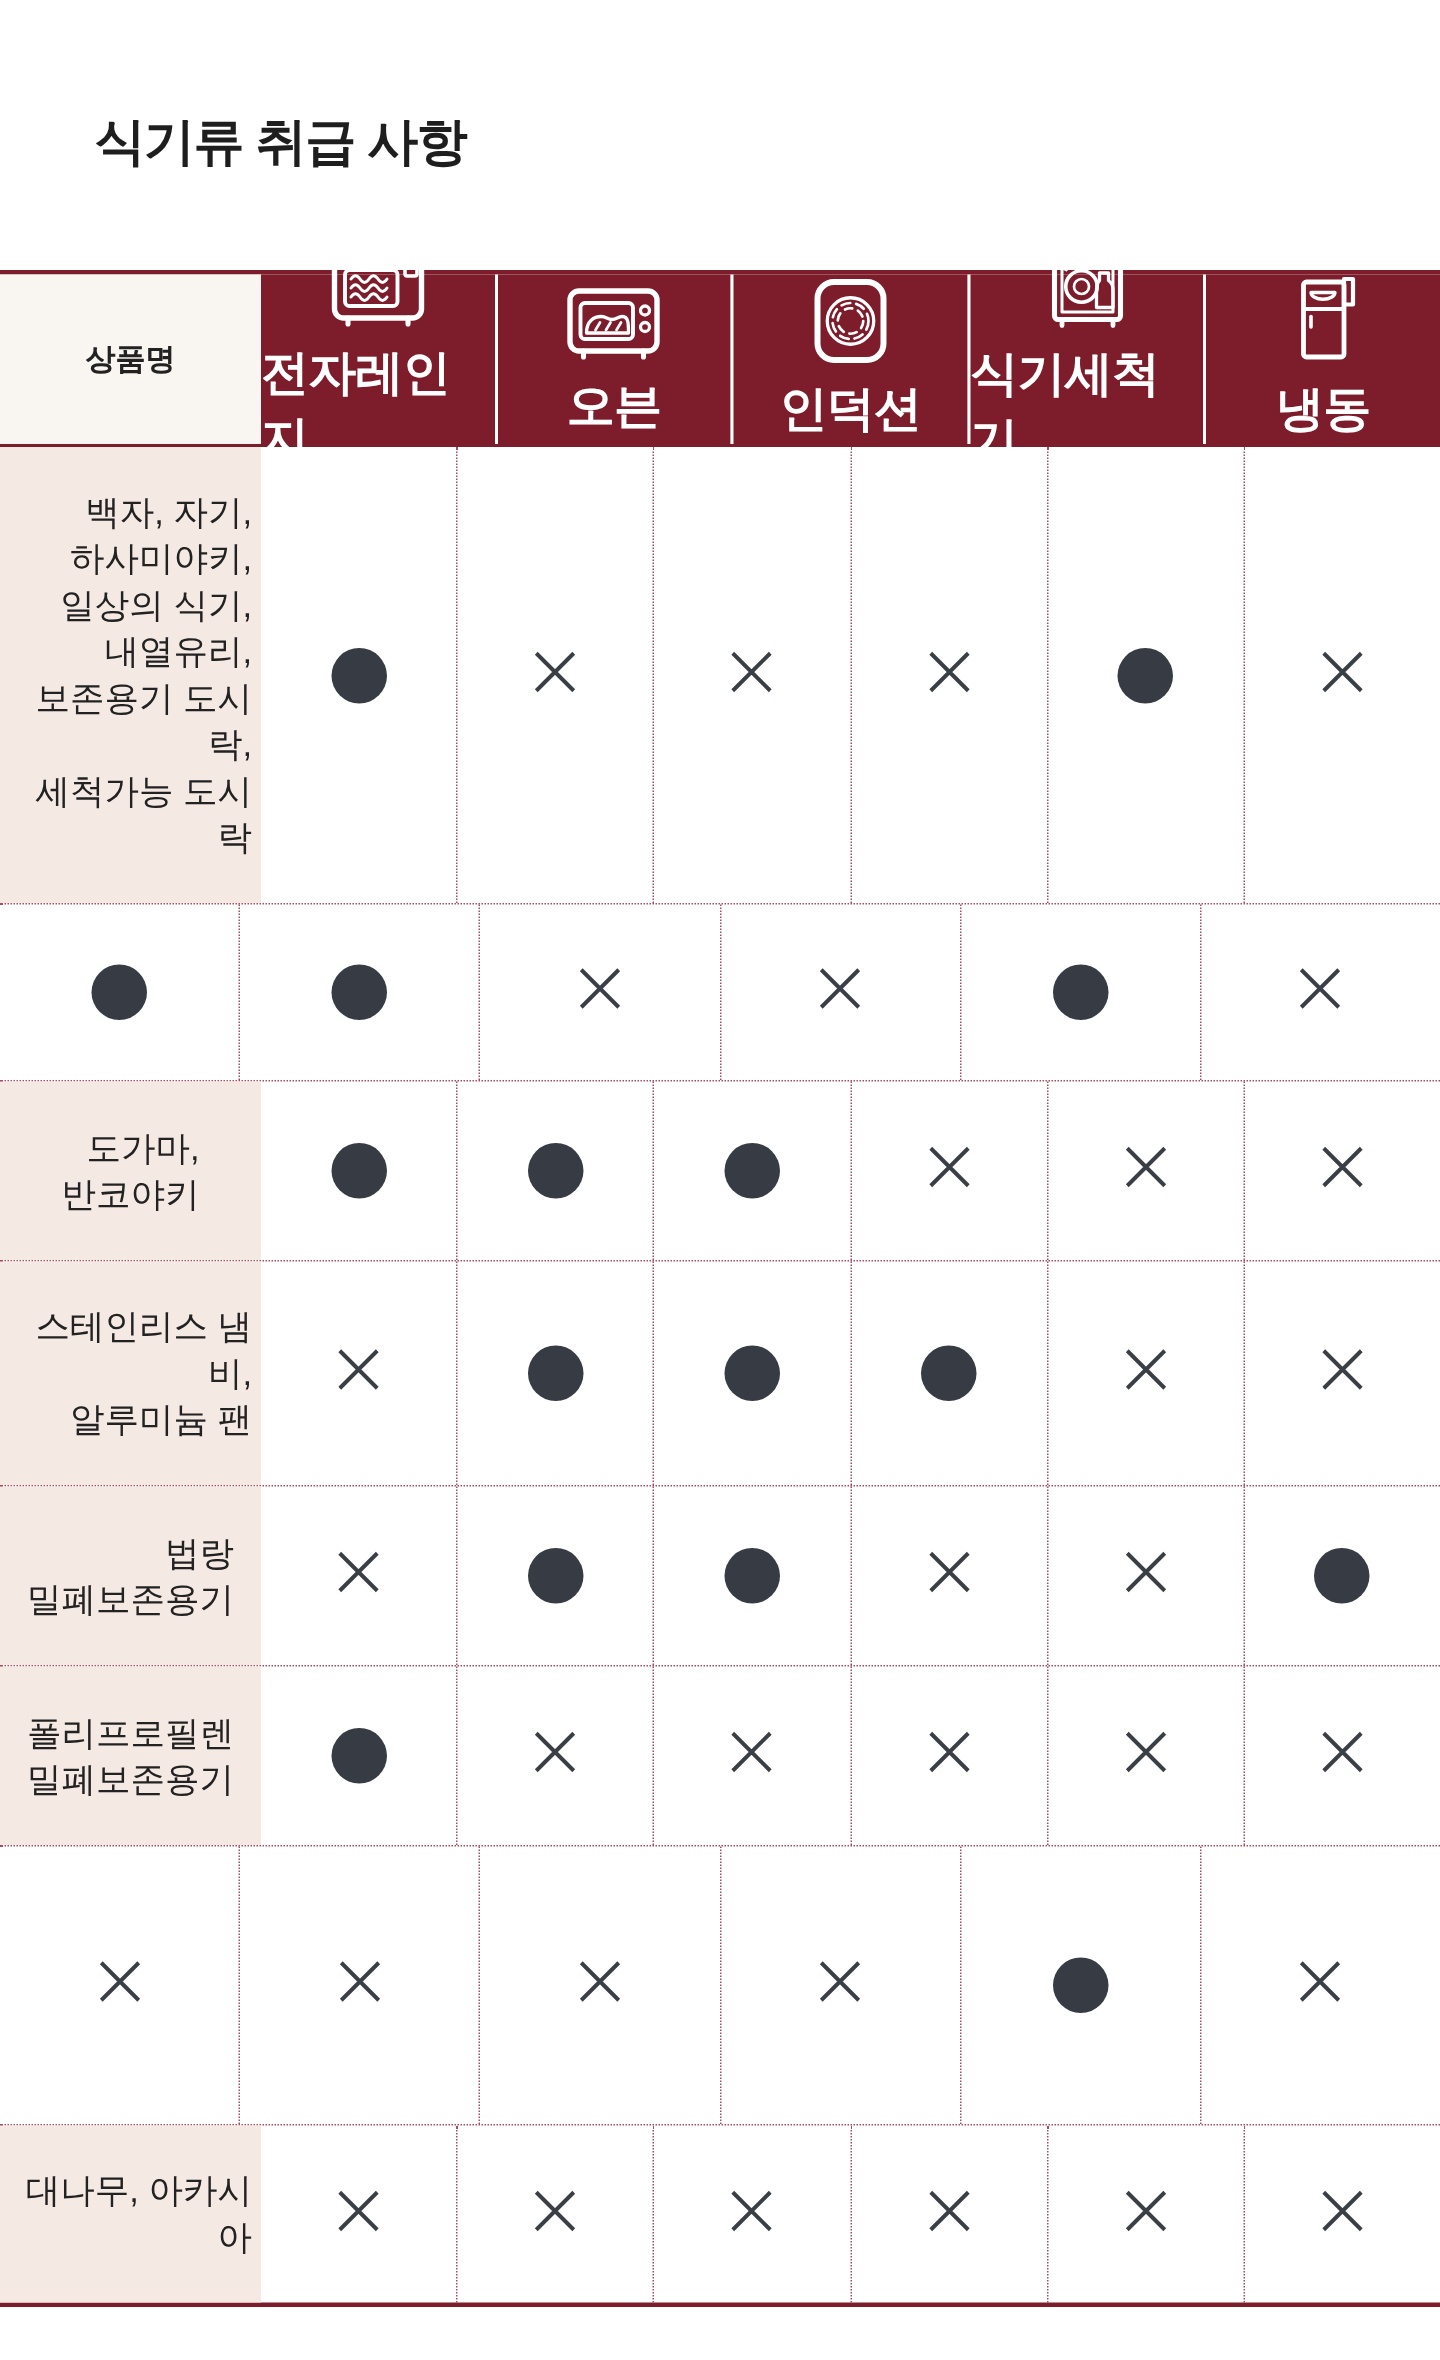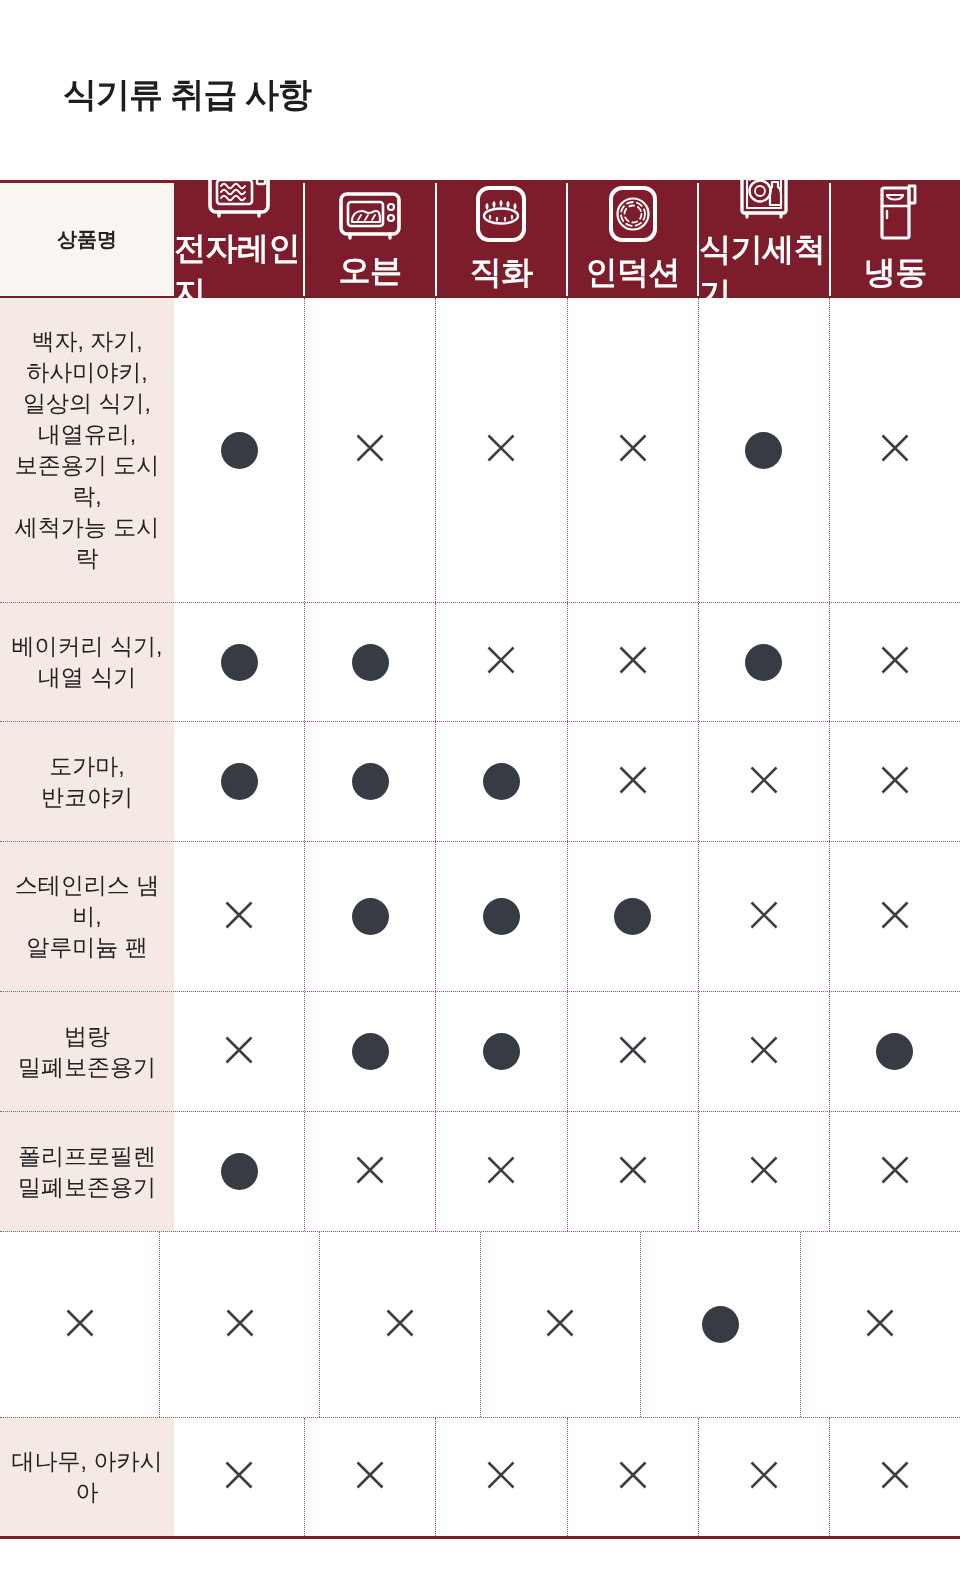--- a/index.html
+++ b/index.html
@@ -42,21 +42,21 @@
     gap:6px;padding:6px 0 8px;color:#fff;
   }
   .header-cell + .header-cell{border-left:2px solid #fff;}
   .header-cell .icon{height:62px;display:flex;align-items:center;justify-content:center;}
   .header-cell .col-label{font-size:32px;font-weight:600;letter-spacing:-0.5px;}
   
   .body-row{display:flex;box-sizing:border-box;}
   .body-row + .body-row{border-top:1px dotted var(--dotted);}
   .row-label{
     width:174px;flex:none;background:var(--label-bg);
-    display:flex;align-items:center;justify-content:center;text-align:center;
+    display:flex;align-items:center;justify-content:center;text-align:right;
     font-size:23px;font-weight:500;line-height:31px;color:#222;
     white-space:pre-line;padding:28px 6px;box-sizing:border-box;
   }
   .mark-cell{
     flex:1;display:flex;align-items:center;justify-content:center;
   }
   .mark-cell + .mark-cell{border-left:1px dotted var(--dotted);}
   .mark-dot{width:37px;height:37px;border-radius:50%;background:var(--mark);}
 </style>
 </head>
@@ -92,31 +92,20 @@
     <circle cx="54" cy="22" r="3" stroke-width="2.2"></circle>
     <circle cx="54" cy="33" r="3" stroke-width="2.2"></circle>
     <path d="M13 49v4M53 49v4" stroke-width="3.4"></path>
   </svg>
         </span>
         <span class="col-label">오븐</span>
       </div>
       <div class="header-cell">
         <span class="icon">
           <svg width="62" height="62" viewBox="0 0 62 62" fill="none" stroke="#fff" stroke-linecap="round" stroke-linejoin="round">
-    <rect x="8" y="5" width="46" height="52" rx="11" stroke-width="4"></rect>
-    <ellipse cx="31" cy="33" rx="17" ry="7.5" stroke-width="2.4"></ellipse>
-    <path d="M17 26q-1.5-3 0-5 1.5 2 0 5zM24 24q-1.5-3 0-5 1.5 2 0 5zM31 23q-1.5-3 0-5 1.5 2 0 5zM38 24q-1.5-3 0-5 1.5 2 0 5zM45 26q-1.5-3 0-5 1.5 2 0 5z" stroke-width="1.6"></path>
-    <path d="M20 36q-1-2 0-3.5 1 1.5 0 3.5zM27 38q-1-2 0-3.5 1 1.5 0 3.5zM35 38q-1-2 0-3.5 1 1.5 0 3.5zM42 36q-1-2 0-3.5 1 1.5 0 3.5z" stroke-width="1.4"></path>
-  </svg>
-        </span>
-        <span class="col-label">직화</span>
-      </div>
-      <div class="header-cell">
-        <span class="icon">
-          <svg width="62" height="62" viewBox="0 0 62 62" fill="none" stroke="#fff" stroke-linecap="round" stroke-linejoin="round">
     <rect x="9" y="5" width="44" height="52" rx="11" stroke-width="4"></rect>
     <circle cx="31" cy="31" r="15.5" stroke-width="2.2"></circle>
     <circle cx="31" cy="31" r="12" stroke-width="1.8" stroke-dasharray="6 4"></circle>
     <circle cx="31" cy="31" r="8.5" stroke-width="1.8" stroke-dasharray="5 4"></circle>
   </svg>
         </span>
         <span class="col-label">인덕션</span>
       </div>
       <div class="header-cell">
         <span class="icon">
@@ -175,22 +164,20 @@
         <div class="mark-cell">
           <span class="mark-dot"></span>
         </div>
         <div class="mark-cell">
           <span><svg width="36" height="36" viewBox="0 0 36 36" fill="none">
         <path d="M5.5 5.5L30.5 30.5M30.5 5.5L5.5 30.5" stroke="#3a3f46" stroke-width="2.6"></path>
       </svg></span>
         </div>
       </div>
       <div class="body-row" style="min-height: 118px;">
-        <div class="row-label">베이커리 식기,
-내열 식기</div>
         <div class="mark-cell">
           <span class="mark-dot"></span>
         </div>
         <div class="mark-cell">
           <span class="mark-dot"></span>
         </div>
         <div class="mark-cell">
           <span><svg width="36" height="36" viewBox="0 0 36 36" fill="none">
         <path d="M5.5 5.5L30.5 30.5M30.5 5.5L5.5 30.5" stroke="#3a3f46" stroke-width="2.6"></path>
       </svg></span>

